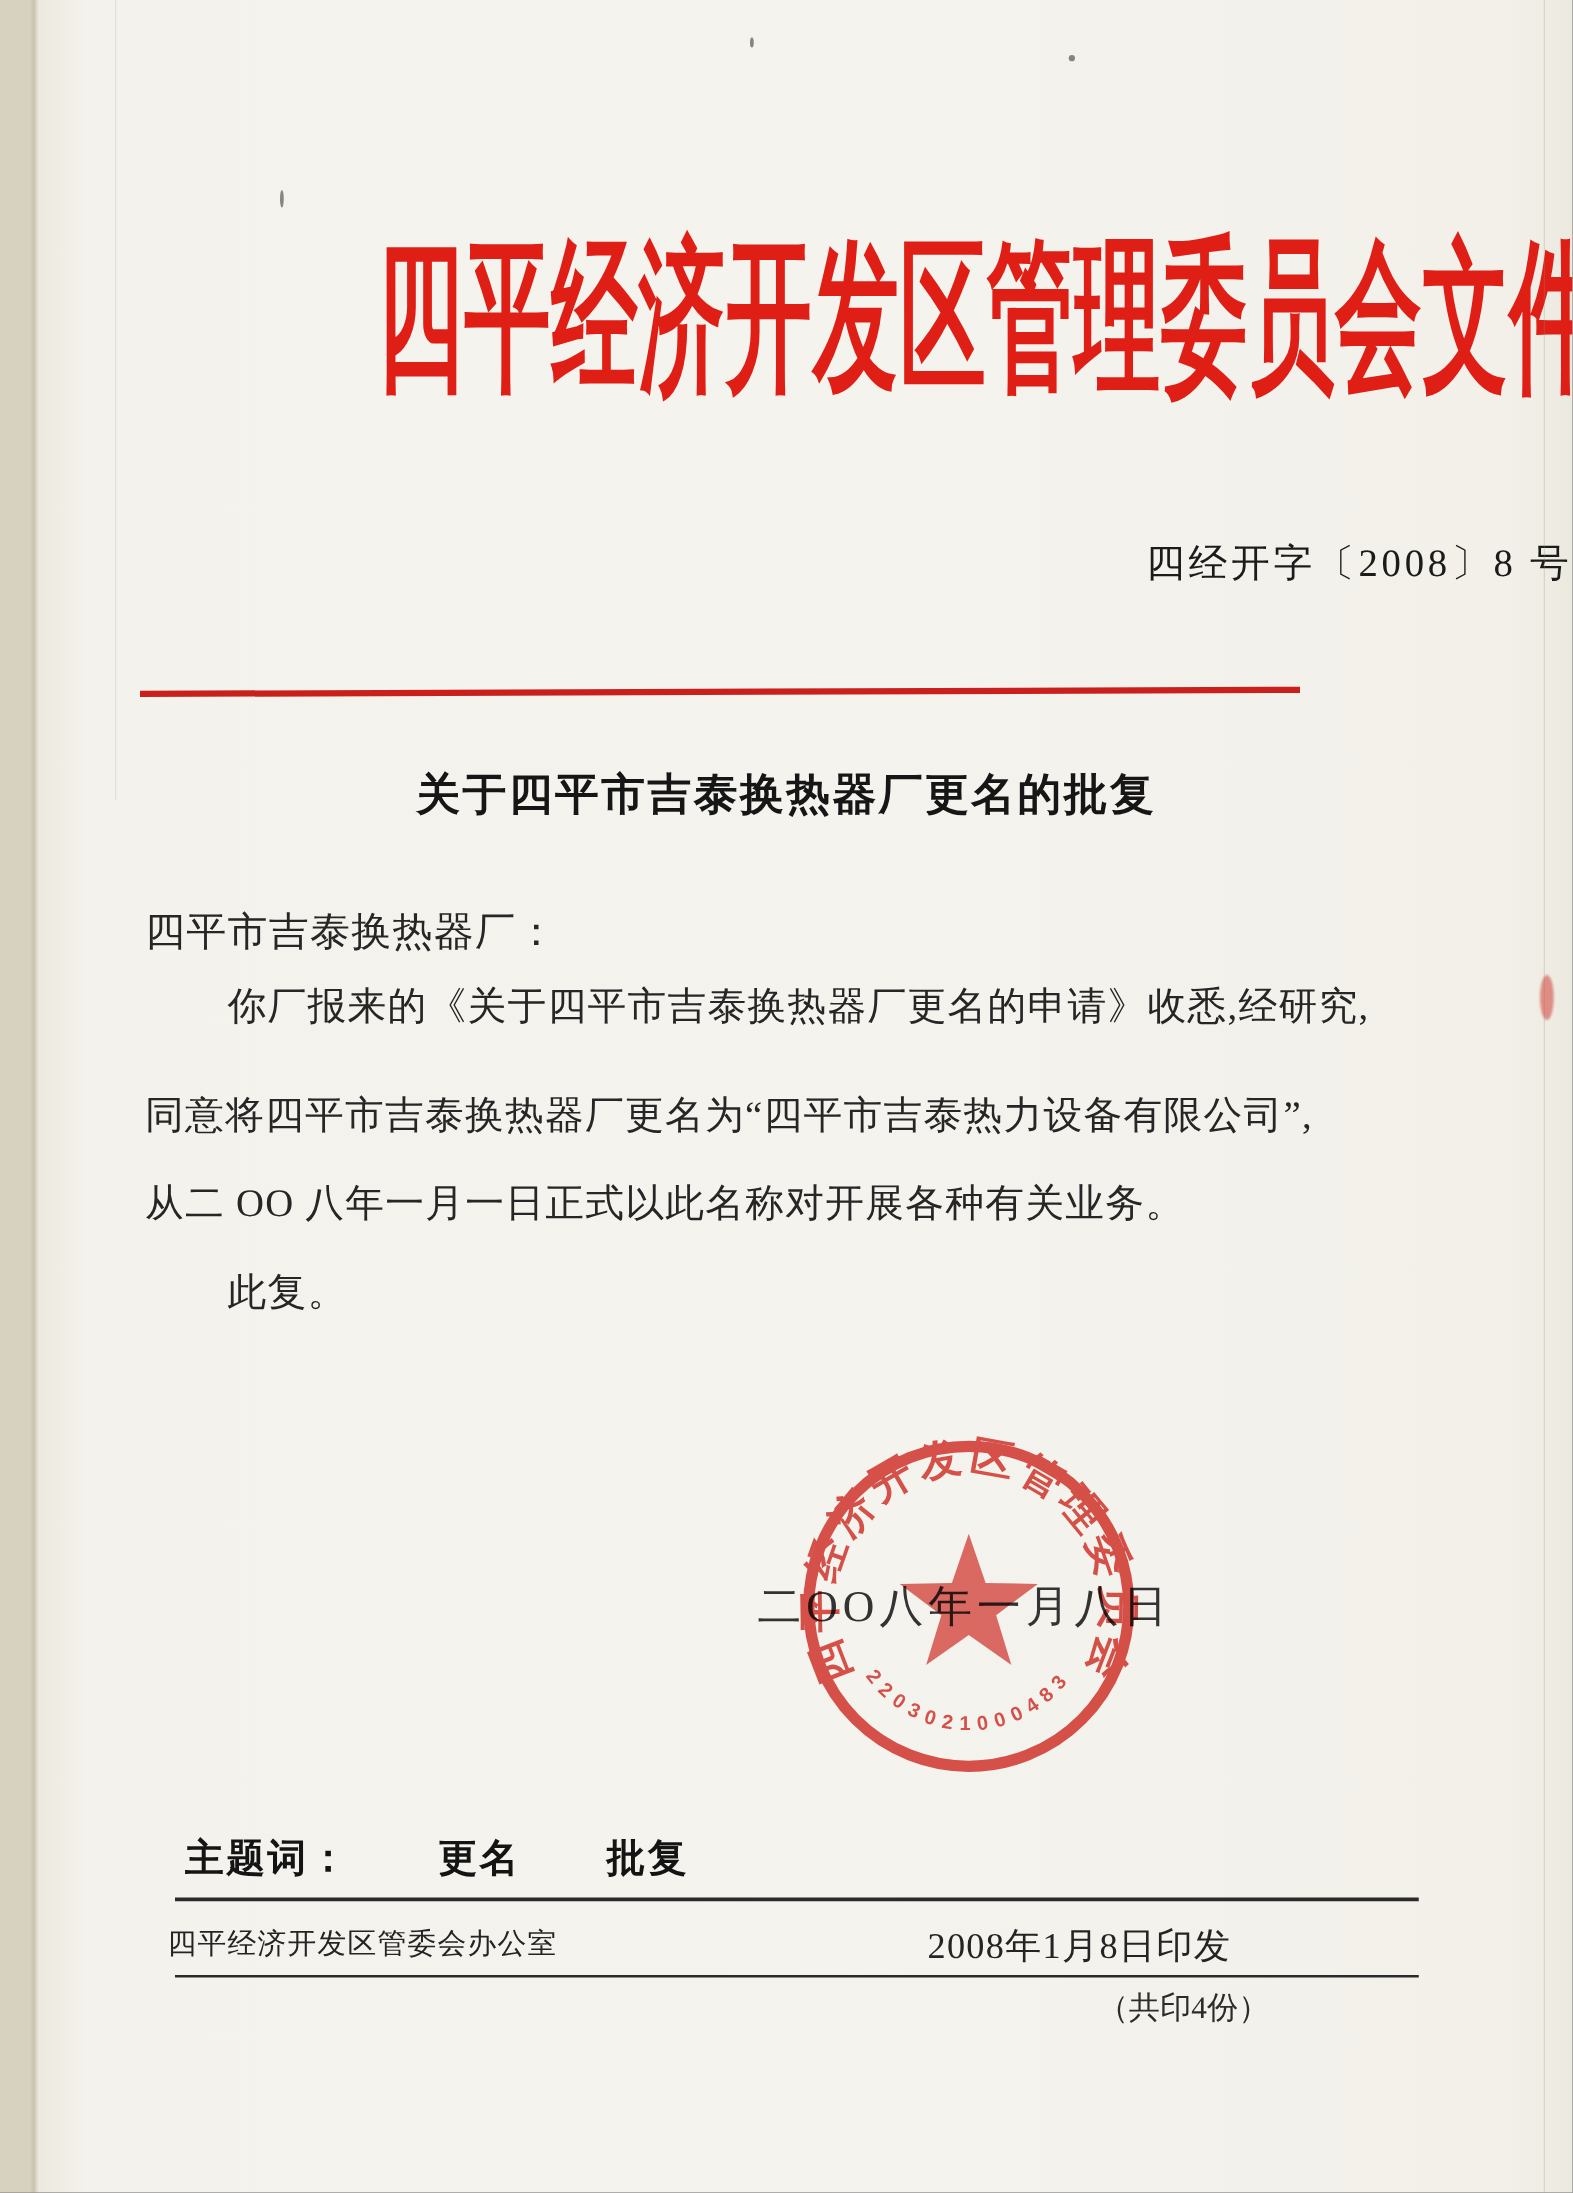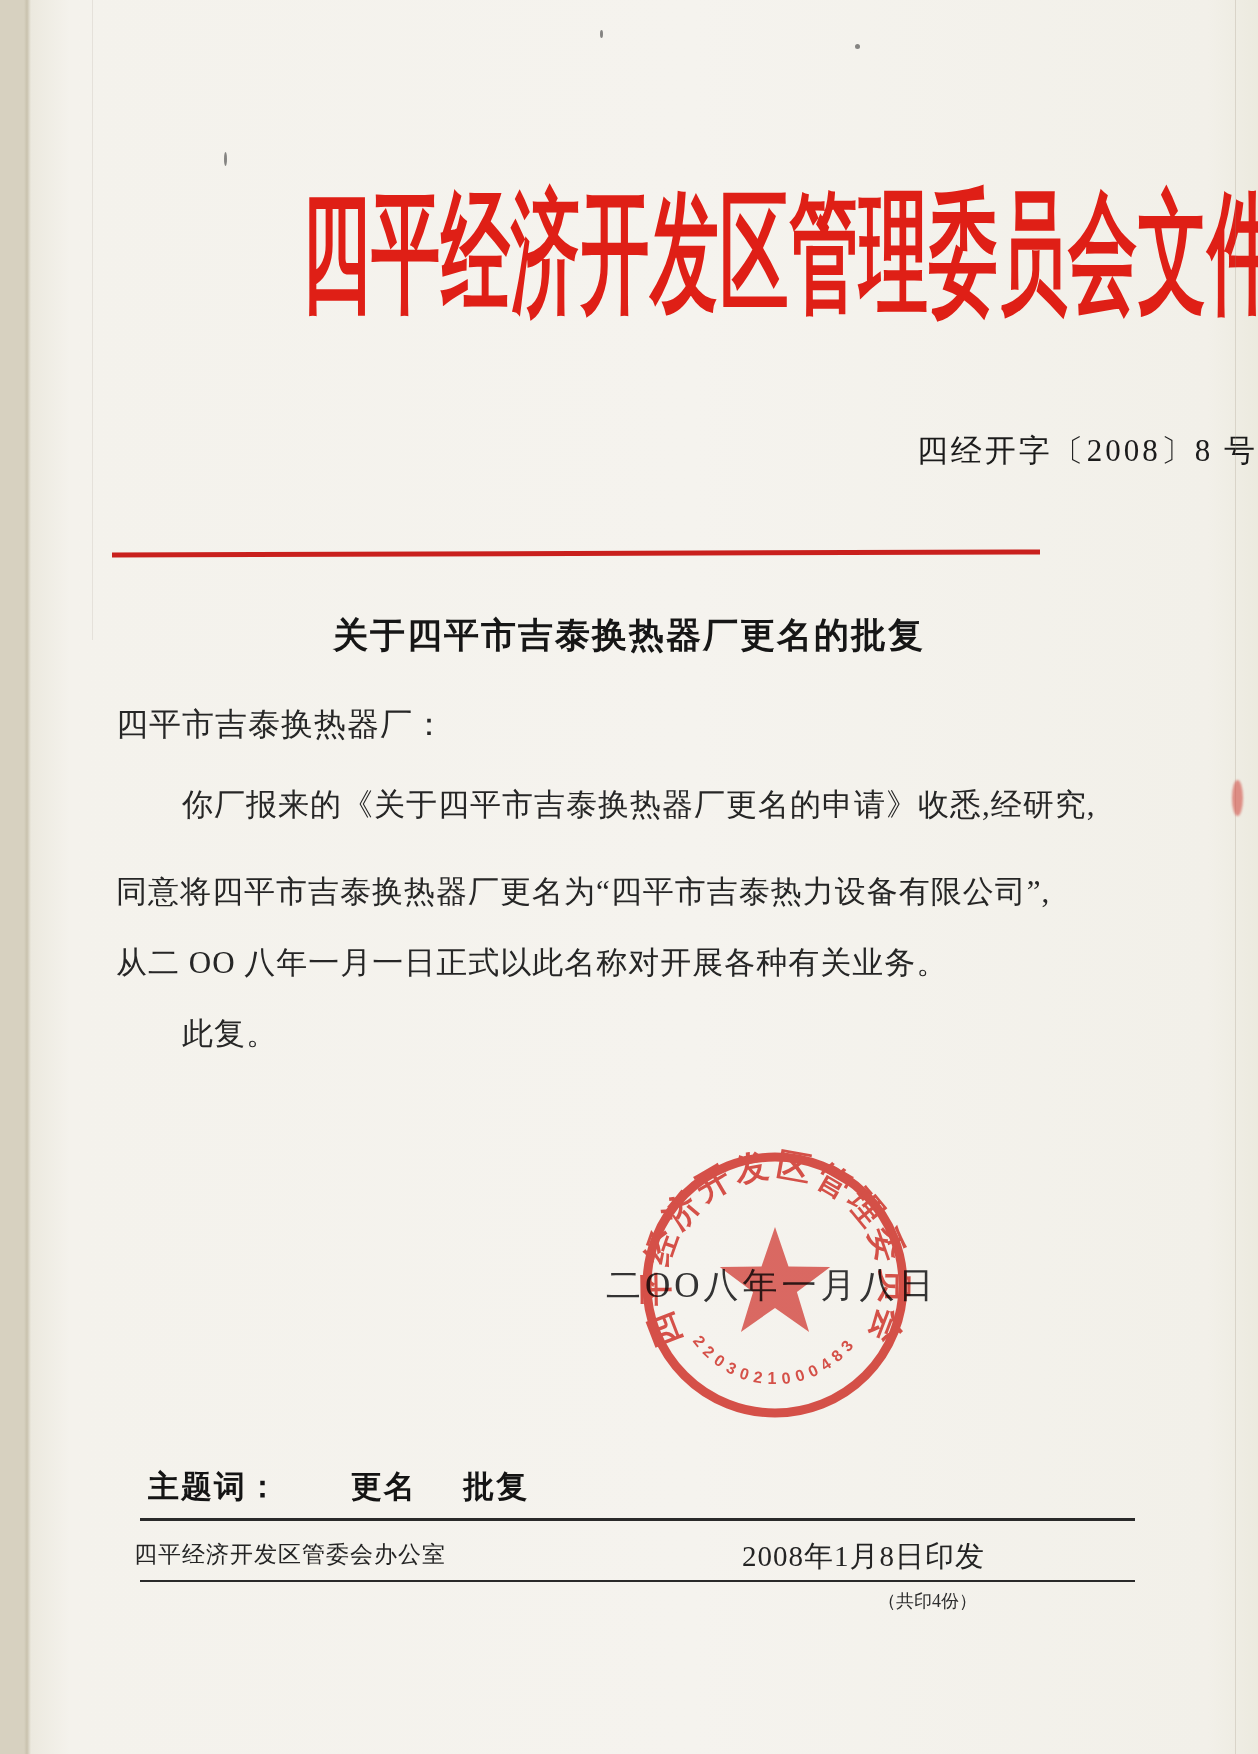--- a/index.html
+++ b/index.html
@@ -30,45 +30,45 @@
     top:551px; left:112px; width:928px; height:5px;
     background:#c9201d; transform:rotate(-0.2deg);
   }
   
   .doc-title {
     top:612px; left:0; width:100%;
     text-align:center; font-size:35px; font-weight:bold; letter-spacing:2px;
     font-family:Liberation Sans, sans-serif; color:#161616;
   }
   .body-line { left:116px; font-size:31px; letter-spacing:1px; color:#262626; white-space:nowrap; }
-  .salutation { top:703px; font-size:32px; }
+  .salutation { top:724px; font-size:32px; }
   .bl1 { top:760px; left:182px;margin-top:24px; }
   .bl2 { top:871px; }
   .bl3 { top:942px; }
   .closing { top:1013px; left:182px; }
   
   .date-line {
     left:606px; top:1262px; font-size:35px; letter-spacing:4px; color:#333; z-index:1;
   }
   .stamp {
     left:630px; top:1140px; width:290px; height:290px;
     z-index:2; mix-blend-mode:multiply; opacity:.85;
   }
   
   .subject-line {
     left:148px; top:1466px; font-size:31px; font-weight:bold; letter-spacing:2px;
     font-family:"Liberation Sans","DejaVu Sans",sans-serif; color:#141414;
   }
   .subject-line .term1 { margin-left:60px; }
-  .subject-line .term2 { margin-left:36px; }
+  .subject-line .term2 { margin-left:58px; }
   .footer-rule1 { left:140px; top:1518px; width:995px; height:3px; background:#2a2a2a; }
   .office-line { left:134px; top:1539px; font-size:23px; letter-spacing:1px; color:#242424; }
   .print-date  { left:742px; top:1537px; font-size:29px; letter-spacing:1px; color:#242424; }
   .footer-rule2 { left:140px; top:1580px; width:995px; height:2px; background:#2a2a2a; }
-  .copies { left:878px; top:1589px; font-size:18px; color:#2c2c2c; }
+  .copies { left:878px; top:1589px; font-size:25px; color:#2c2c2c; }
   
   .crease-left  { left:92px;  top:0; width:1px; height:640px; background:rgba(120,110,90,.12); }
   .edge-right   { left:1235px; top:0; width:1px; height:1754px; background:rgba(150,140,120,.25); }
   .red-mark {
     left:1232px; top:780px; width:11px; height:36px;
     background:#d04038; border-radius:50%; opacity:.55; filter:blur(1px);
   }
   .speck { background:#3a3a3a; border-radius:50%; opacity:.6; }
   .s1 { left:224px; top:152px; width:3px; height:14px; }
   .s2 { left:855px; top:44px;  width:5px; height:5px; }

